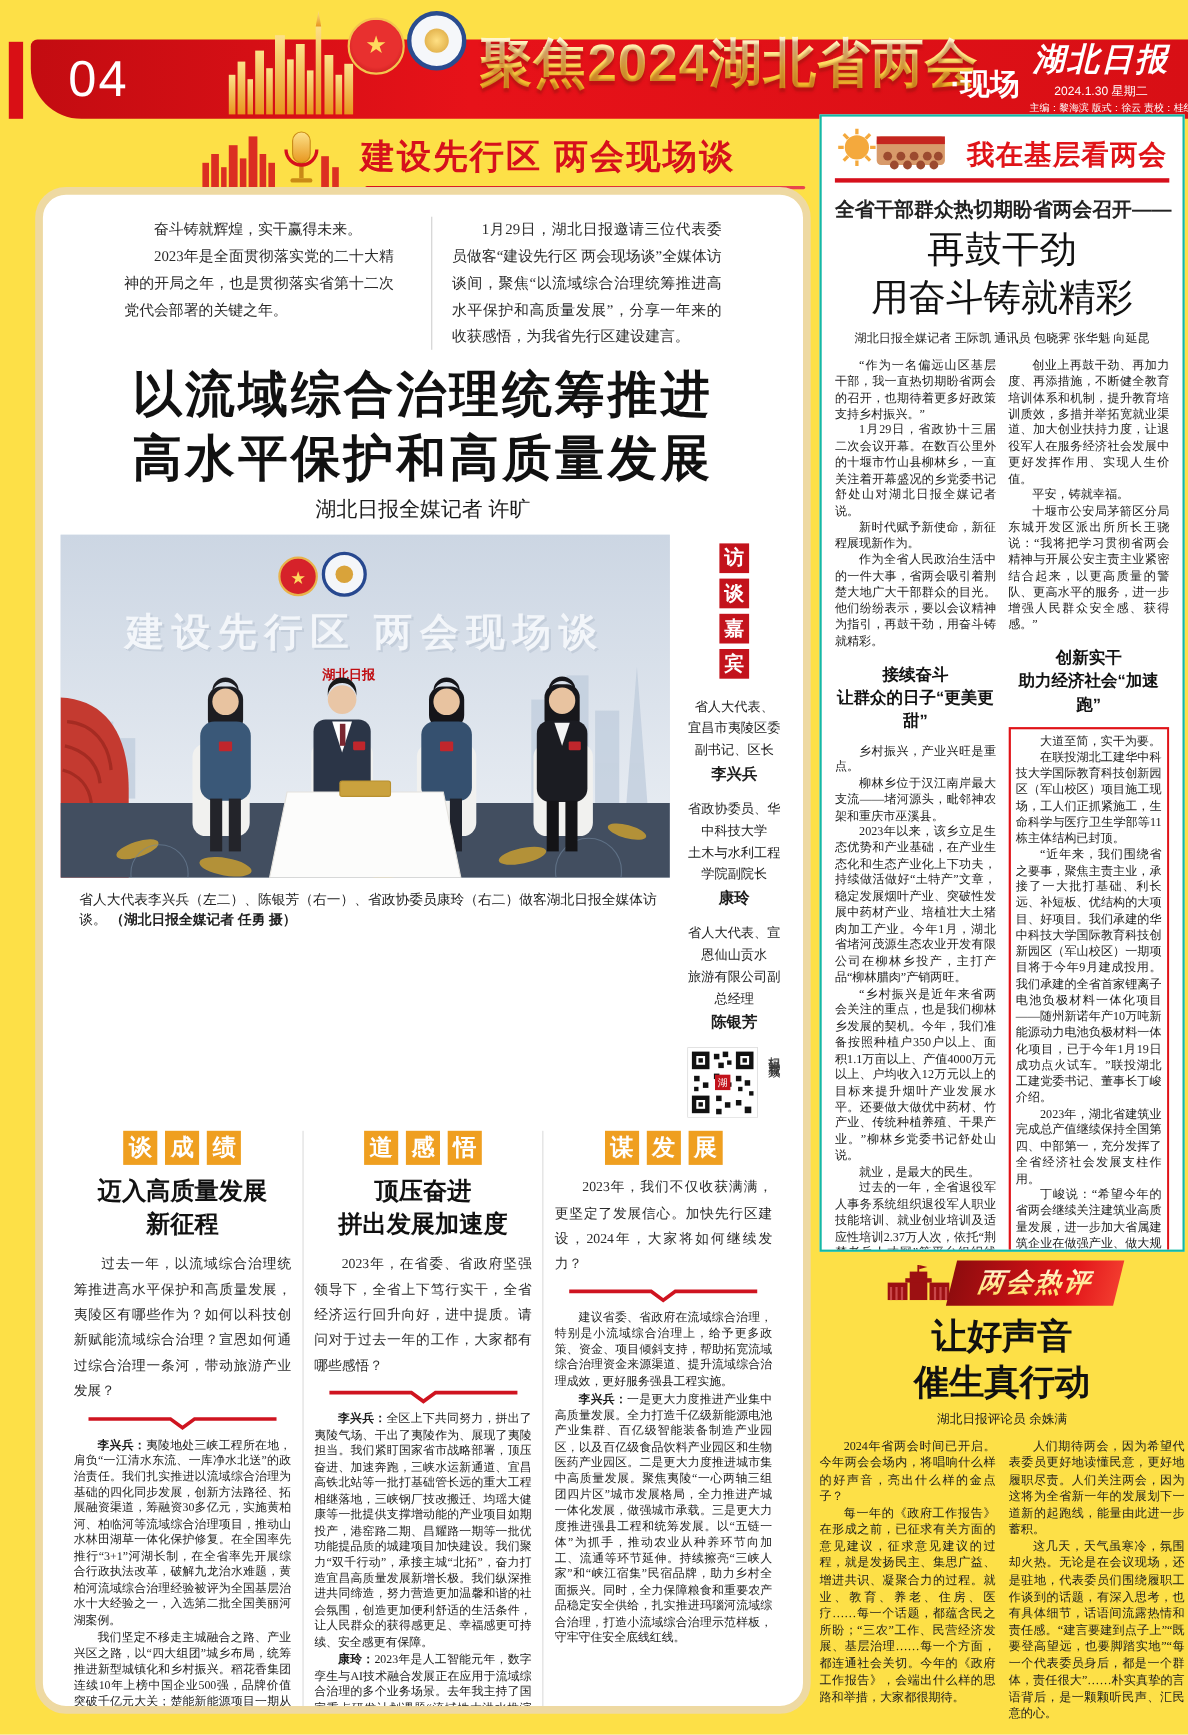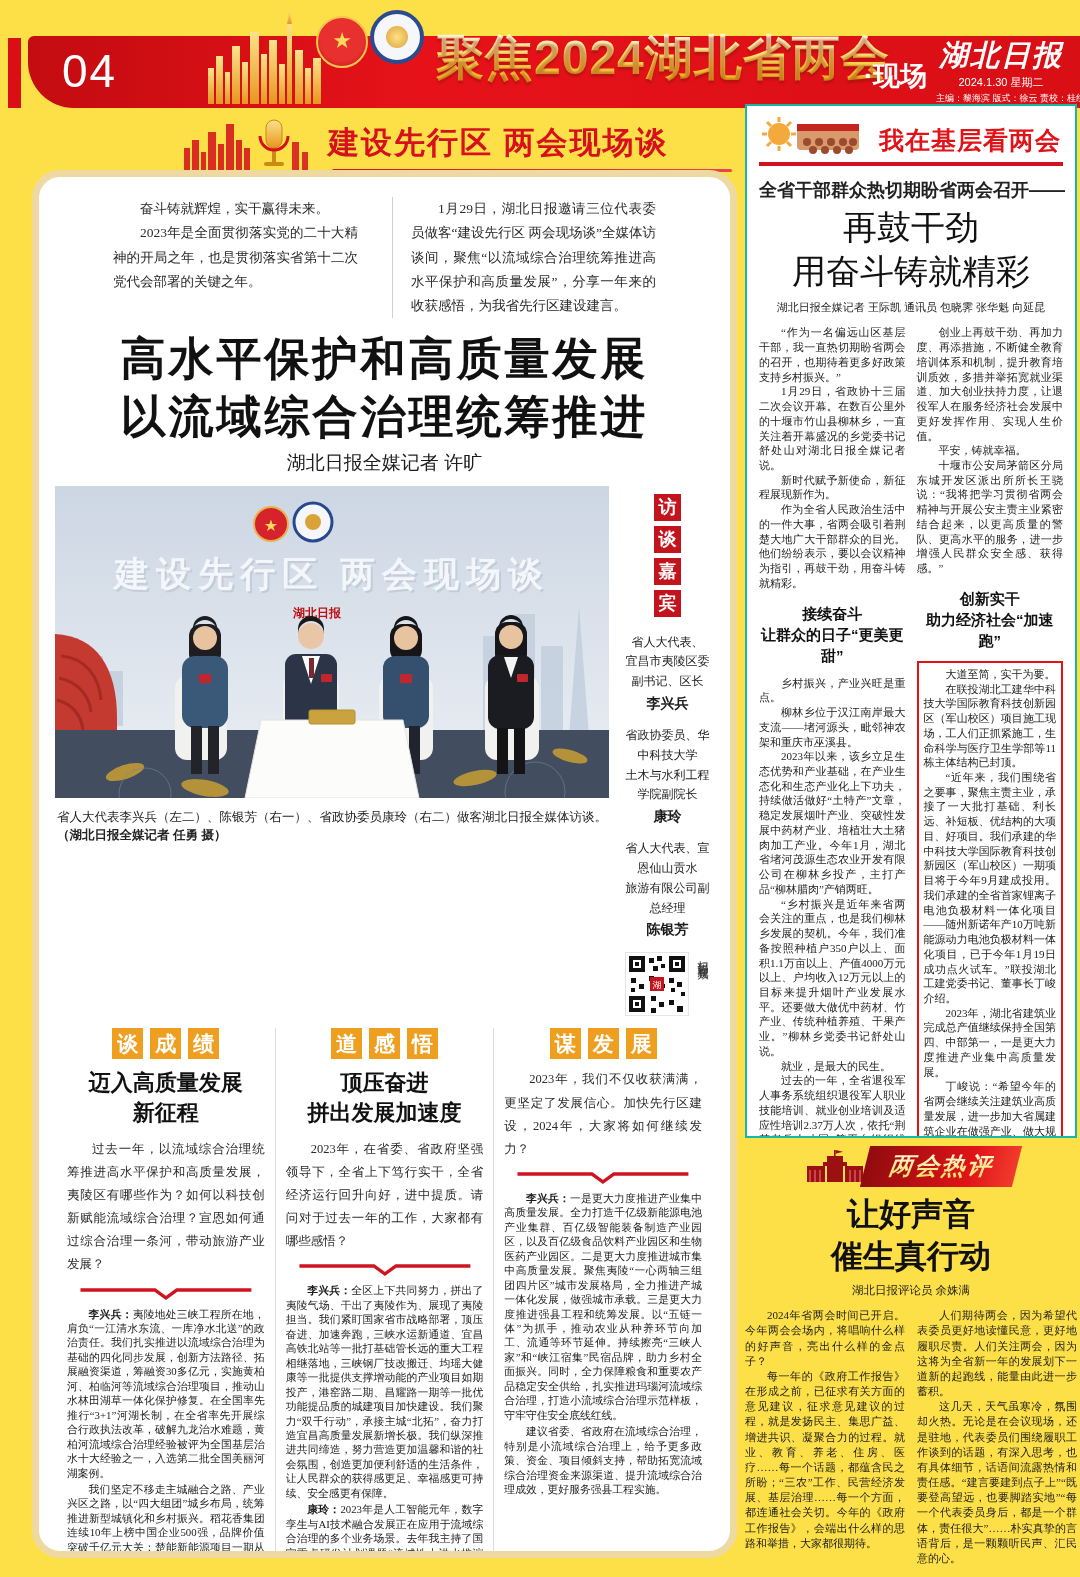--- a/index.html
+++ b/index.html
@@ -44,21 +44,21 @@
   .intros{display:flex;gap:16px;padding:6px 40px 2px;}
   .intro-col{flex:1;padding:0 18px;}
   .intro-col + .intro-col{border-left:1px solid #cfcfcf;}
   .intro-col p{margin:0;font-size:13.5px;line-height:1.8;text-indent:2em;text-align:justify;color:#2a2a2a;}
   .feature-headline{margin:10px 0 2px;text-align:center;font-family:"Liberation Sans",sans-serif;
             font-weight:900;font-size:45px;line-height:1.28;letter-spacing:3px;color:#111;}
   .feature-byline{text-align:center;font-size:19px;margin:4px 0 10px;font-family:"Liberation Sans",sans-serif;}
   .photo-row{display:flex;gap:12px;}
   .photo-col{width:554px;}
   .photo-frame{width:554px;height:312px;background:#dfe5ed;}
-  .photo-caption{font-size:12.5px;line-height:1.5;padding:6px 2px 8px;color:#222;}
+  .photo-caption{font-size:12.5px;line-height:1.5;padding:6px 2px 8px;color:#222;margin-left:15px;}
   .photo-caption .credit{font-family:"Liberation Sans",sans-serif;font-weight:700;}
   .guest-panel{flex:1;text-align:center;}
   .guest-label{display:flex;flex-direction:column;gap:5px;align-items:center;margin:8px auto 16px;}
   .guest-label-char{width:27px;height:27px;background:#c3131c;color:#fff;font-size:18px;font-weight:bold;
             line-height:27px;text-align:center;}
   .guest-role{font-size:12px;line-height:1.65;color:#222;}
   .guest-name{font-weight:bold;font-size:14px;margin:3px 0 13px;}
   .qr-row{display:flex;justify-content:center;align-items:flex-start;gap:6px;margin-top:8px;}
   .qr-caption{writing-mode:vertical-rl;font-size:11px;letter-spacing:2px;color:#333;}
   .qa-row{display:flex;padding:8px 2px 0;margin-top:4px;}
@@ -182,22 +182,22 @@
         <div class="intro-col">
             <p>奋斗铸就辉煌，实干赢得未来。</p>
             <p>2023年是全面贯彻落实党的二十大精神的开局之年，也是贯彻落实省第十二次党代会部署的关键之年。</p>
           </div>
         <div class="intro-col">
             <p>1月29日，湖北日报邀请三位代表委员做客“建设先行区 两会现场谈”全媒体访谈间，聚焦“以流域综合治理统筹推进高水平保护和高质量发展”，分享一年来的收获感悟，为我省先行区建设建言。</p>
           </div>
       </div>
 
       <h1 class="feature-headline">
+          <div>以流域综合治理统筹推进</div>
           <div>高水平保护和高质量发展</div>
-          <div>以流域综合治理统筹推进</div>
         </h1>
       <div class="feature-byline">湖北日报全媒记者 许旷</div>
 
       <div class="photo-row">
         <div class="photo-col">
           <svg class="photo-frame" width="554" height="312" viewBox="0 0 554 312">
             <defs>
               <linearGradient id="bgGrad" x1="0" y1="0" x2="0" y2="1">
                 <stop offset="0" stop-color="#ccd6e3"></stop>
                   <stop offset="1" stop-color="#ecf0f5"></stop>
@@ -397,22 +397,22 @@
           <div class="qa-tags">
               <span class="tag-char">谋</span>
               <span class="tag-char">发</span>
               <span class="tag-char">展</span>
             </div>
           <p class="qa-question">2023年，我们不仅收获满满，更坚定了发展信心。加快先行区建设，2024年，大家将如何继续发力？</p>
           <svg class="v-divider" viewBox="0 0 200 16" preserveAspectRatio="none">
             <path d="M6,5 L88,5 L100,13 L112,5 L194,5" fill="none" stroke="#cf1420" stroke-width="3.4"></path>
             </svg>
           <div class="qa-answers">
+              <p>建议省委、省政府在流域综合治理，特别是小流域综合治理上，给予更多政策、资金、项目倾斜支持，帮助拓宽流域综合治理资金来源渠道、提升流域综合治理成效，更好服务强县工程实施。</p>
               <p><b class="speaker">李兴兵：</b>一是更大力度推进产业集中高质量发展。全力打造千亿级新能源电池产业集群、百亿级智能装备制造产业园区，以及百亿级食品饮料产业园区和生物医药产业园区。二是更大力度推进城市集中高质量发展。聚焦夷陵“一心两轴三组团四片区”城市发展格局，全力推进产城一体化发展，做强城市承载。三是更大力度推进强县工程和统筹发展。以“五链一体”为抓手，推动农业从种养环节向加工、流通等环节延伸。持续擦亮“三峡人家”和“峡江宿集”民宿品牌，助力乡村全面振兴。同时，全力保障粮食和重要农产品稳定安全供给，扎实推进玛瑙河流域综合治理，打造小流域综合治理示范样板，守牢守住安全底线红线。</p>
-              <p>建议省委、省政府在流域综合治理，特别是小流域综合治理上，给予更多政策、资金、项目倾斜支持，帮助拓宽流域综合治理资金来源渠道、提升流域综合治理成效，更好服务强县工程实施。</p>
             </div>
         </div>
       </div>
     </div>
   </div>
 
   <div class="grassroots">
     <div class="gb-header">
       <svg class="gb-deco" width="110" height="42" viewBox="0 0 110 42">
         <circle cx="18" cy="18" r="11" fill="#f4a93d"></circle>
@@ -464,21 +464,21 @@
         </div>
       <div class="gb-col">
           <p>创业上再鼓干劲、再加力度、再添措施，不断健全教育培训体系和机制，提升教育培训质效，多措并举拓宽就业渠道、加大创业扶持力度，让退役军人在服务经济社会发展中更好发挥作用、实现人生价值。</p>
           <p>平安，铸就幸福。</p>
           <p>十堰市公安局茅箭区分局东城开发区派出所所长王骁说：“我将把学习贯彻省两会精神与开展公安主责主业紧密结合起来，以更高质量的警队、更高水平的服务，进一步增强人民群众安全感、获得感。”</p>
           <h4 class="col-subhead">创新实干<br>助力经济社会“加速跑”</h4>
           <div class="inner-box">
             <p>大道至简，实干为要。</p>
             <p>在联投湖北工建华中科技大学国际教育科技创新园区（军山校区）项目施工现场，工人们正抓紧施工，生命科学与医疗卫生学部等11栋主体结构已封顶。</p>
             <p>“近年来，我们围绕省之要事，聚焦主责主业，承接了一大批打基础、利长远、补短板、优结构的大项目、好项目。我们承建的华中科技大学国际教育科技创新园区（军山校区）一期项目将于今年9月建成投用。我们承建的全省首家锂离子电池负极材料一体化项目——随州新诺年产10万吨新能源动力电池负极材料一体化项目，已于今年1月19日成功点火试车。”联投湖北工建党委书记、董事长丁峻介绍。</p>
-            <p>2023年，湖北省建筑业完成总产值继续保持全国第四、中部第一，一是更大力度推进产业集中高质量发展。</p>
+            <p>2023年，湖北省建筑业完成总产值继续保持全国第四、中部第一，充分发挥了全省经济社会发展支柱作用。</p>
             <p>丁峻说：“希望今年的省两会继续关注建筑业高质量发展，进一步加大省属建筑企业在做强产业、做大规模方面予以扶持，推动我省建筑业加快工业化、数字化、绿色化转型，擦亮‘湖北建造’品牌。作为省属国有建筑企业，我们将充分利用发展环境有利、政策机遇叠加、科技创新赋能等良好条件，着力推动企业高质量发展。”</p>
           </div>
         </div>
     </div>
   </div>
 
   <div class="commentary">
     <div class="comm-badge">
       <svg class="comm-deco" width="64" height="32" viewBox="0 0 64 32">
         <g fill="#9c1012">

